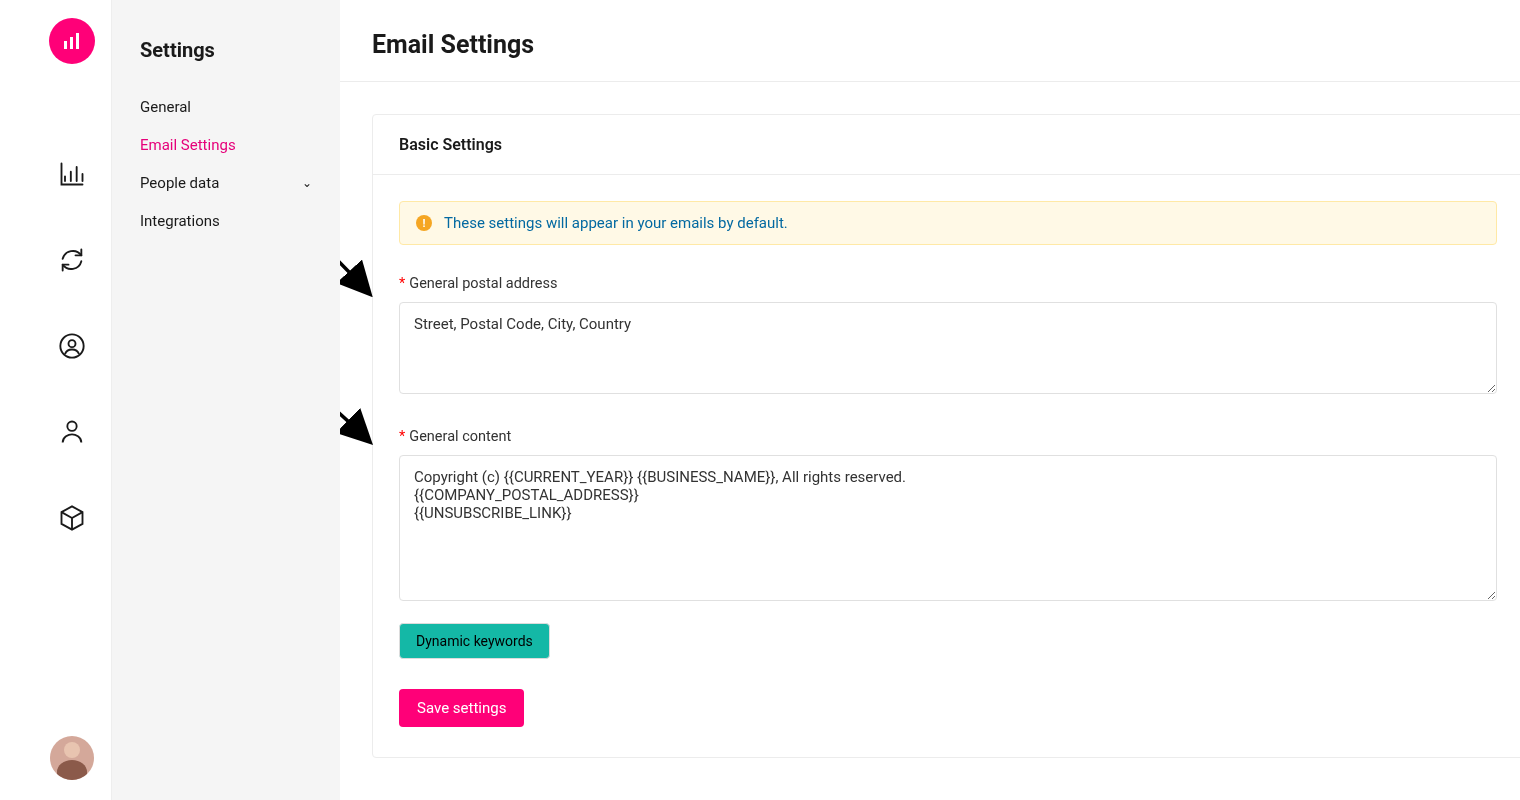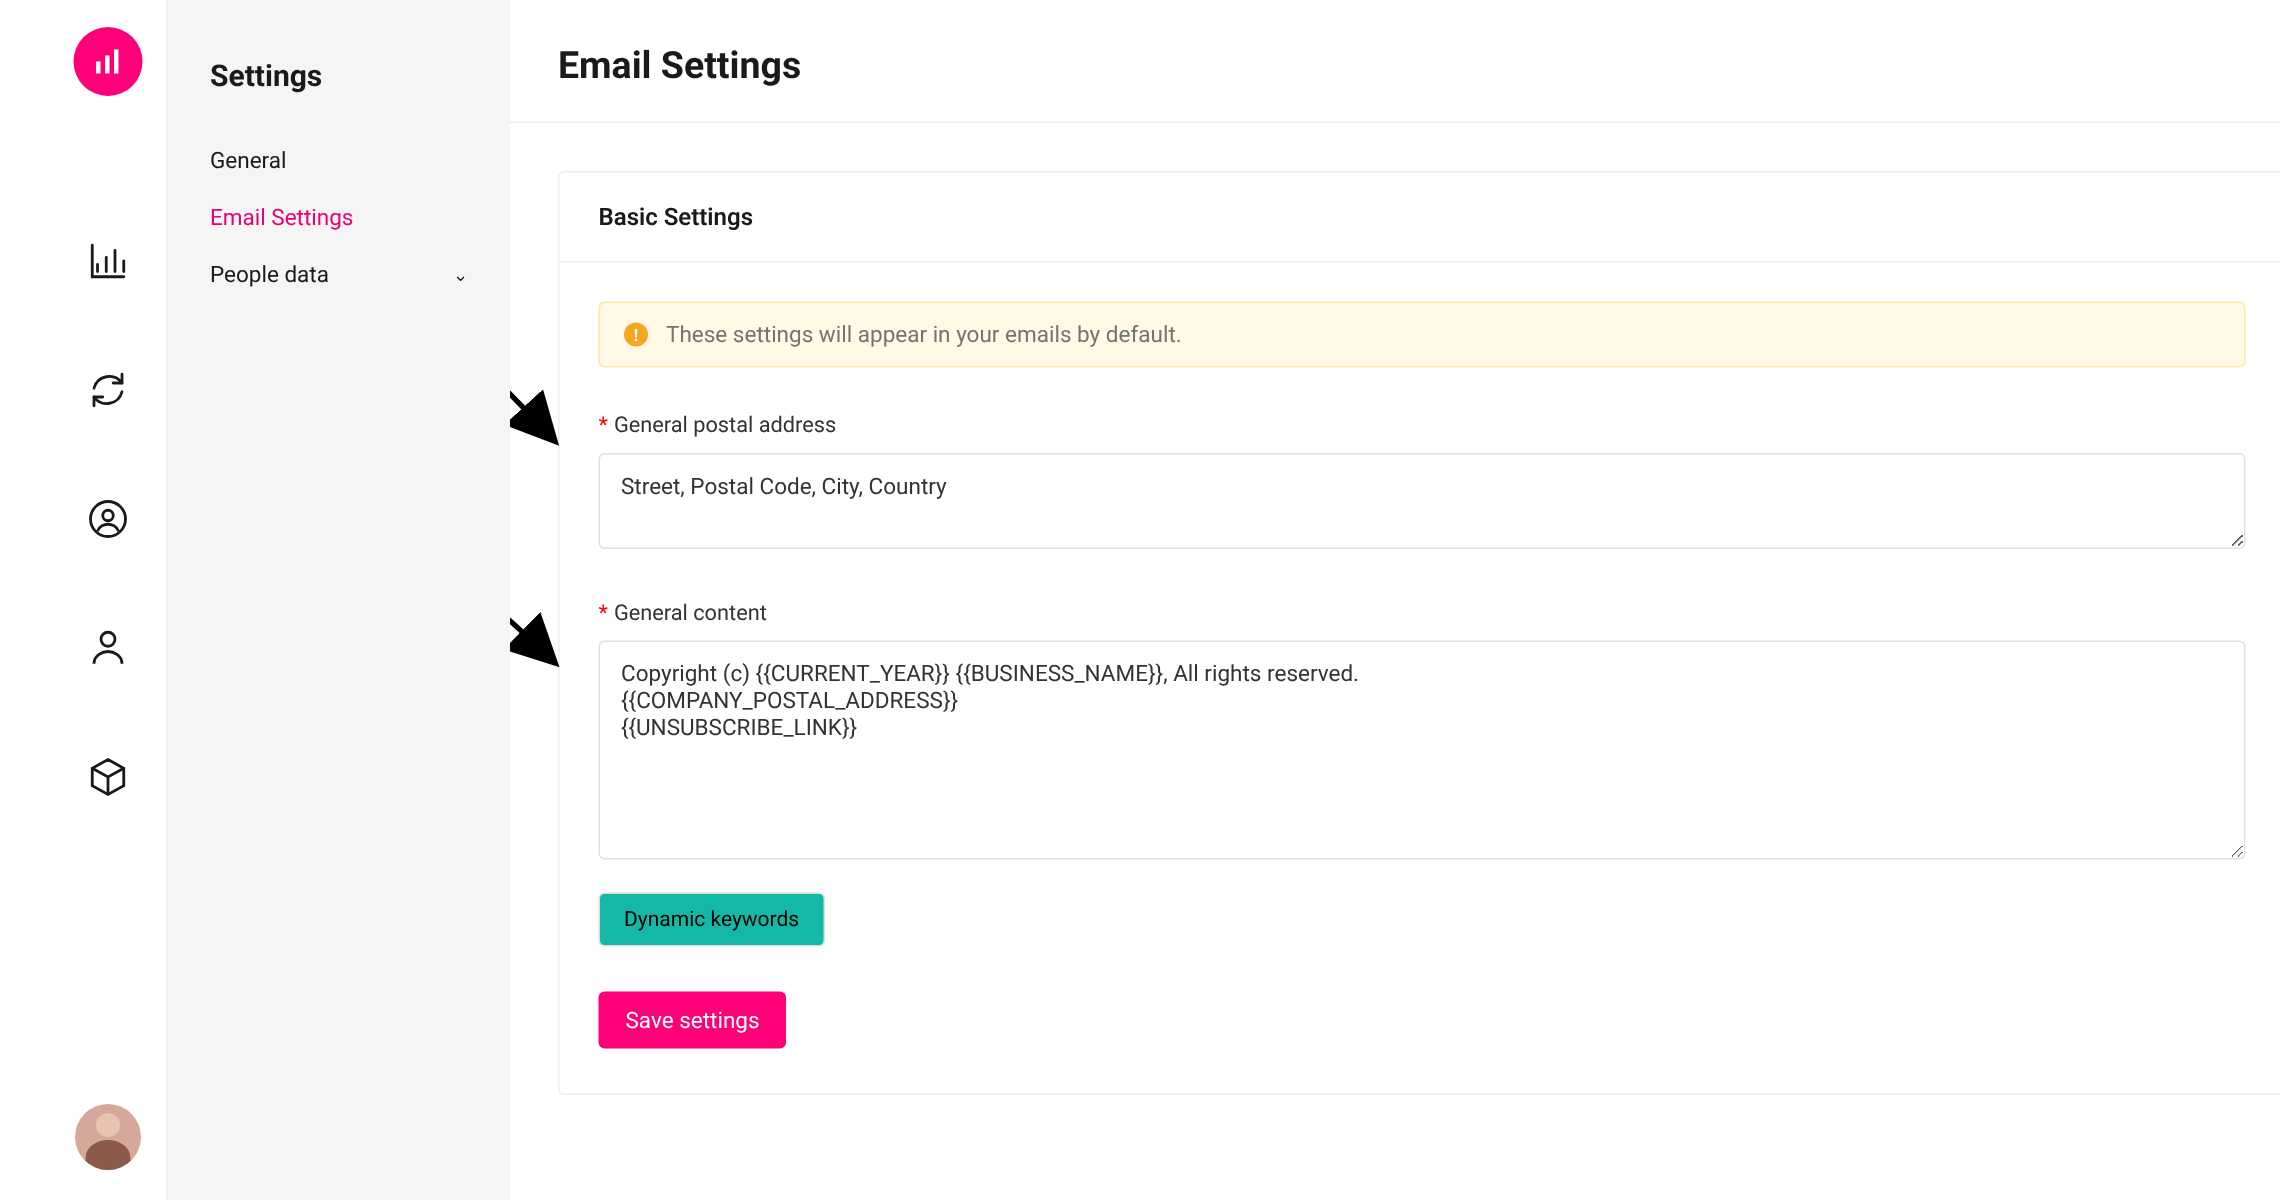--- a/index.html
+++ b/index.html
@@ -28,27 +28,27 @@
 .main { flex: 1; overflow-y: auto; padding: 30px 28px 30px 32px; position: relative; }
 .main h1 { font-size: 25px; font-weight: 700; margin-bottom: 22px; }
 .divider { border-top: 1px solid #ececec; margin-bottom: 32px; margin-left: -32px; margin-right: -28px; }
 
 .card { border: 1px solid #ececec; border-radius: 4px; }
 .card-header { padding: 20px 26px; border-bottom: 1px solid #ececec; font-size: 16px; font-weight: 600; }
 .card-body { padding: 26px 26px 30px 26px; }
 
 .alert { background: #fff9e6; border: 1px solid #ffe9a6; border-radius: 4px; padding: 12px 16px; display: flex; align-items: center; gap: 12px; margin-bottom: 30px; }
 .alert-icon { width: 16px; height: 16px; border-radius: 50%; background: #f5a623; color: #fff; display: flex; align-items: center; justify-content: center; font-size: 11px; font-weight: 700; flex-shrink: 0; }
-.alert-text { font-size: 15px; color: #737373; }
+.alert-text { font-size: 15px; color: #0369a1; }
 
 .field { margin-bottom: 30px; }
 .field-label { font-size: 14.5px; color: #333; margin-bottom: 10px; display: block; }
 .req { color: #ff0000; margin-right: 4px; }
 textarea { width: 100%; border: 1px solid #e0e0e0; border-radius: 4px; padding: 12px 14px; font-size: 15px; font-family: inherit; resize: vertical; color: #333; }
-textarea.addr { height: 64px; }
+textarea.addr { height: 92px; }
 textarea.footer { height: 146px; }
 
 .btn { border: 1px solid #dcdcdc; background: #14b8a6; padding: 9px 16px; border-radius: 4px; font-size: 14px; cursor: pointer; font-family: inherit; }
 .btn-primary { background: #ff0078; color: #ffffff; border: none; padding: 10px 18px; font-size: 15px; }
 
 .save-row { margin-top: 30px; }
 
 
 .arrow { position: absolute; z-index: 10; pointer-events: none; }
 .arrow svg { overflow: visible; }
@@ -107,20 +107,23 @@
     <div class="nav-item">
       <span>General</span>
     </div>
     <div class="nav-item active">
       <span>Email Settings</span>
     </div>
     <div class="nav-item">
       <span>People data</span>
       <span class="chevron">⌄</span>
     </div>
+    <div class="nav-item">
+      <span>Integrations</span>
+    </div>
   </div>
 
   <div class="main">
     <h1>Email Settings</h1>
     <div class="divider"></div>
 
     <div class="arrow" style="left:-70px; top:200px;">
       <svg width="110" height="110">
         <defs>
             <marker id="ah1" markerWidth="10" markerHeight="10" refX="8" refY="5" orient="auto">

